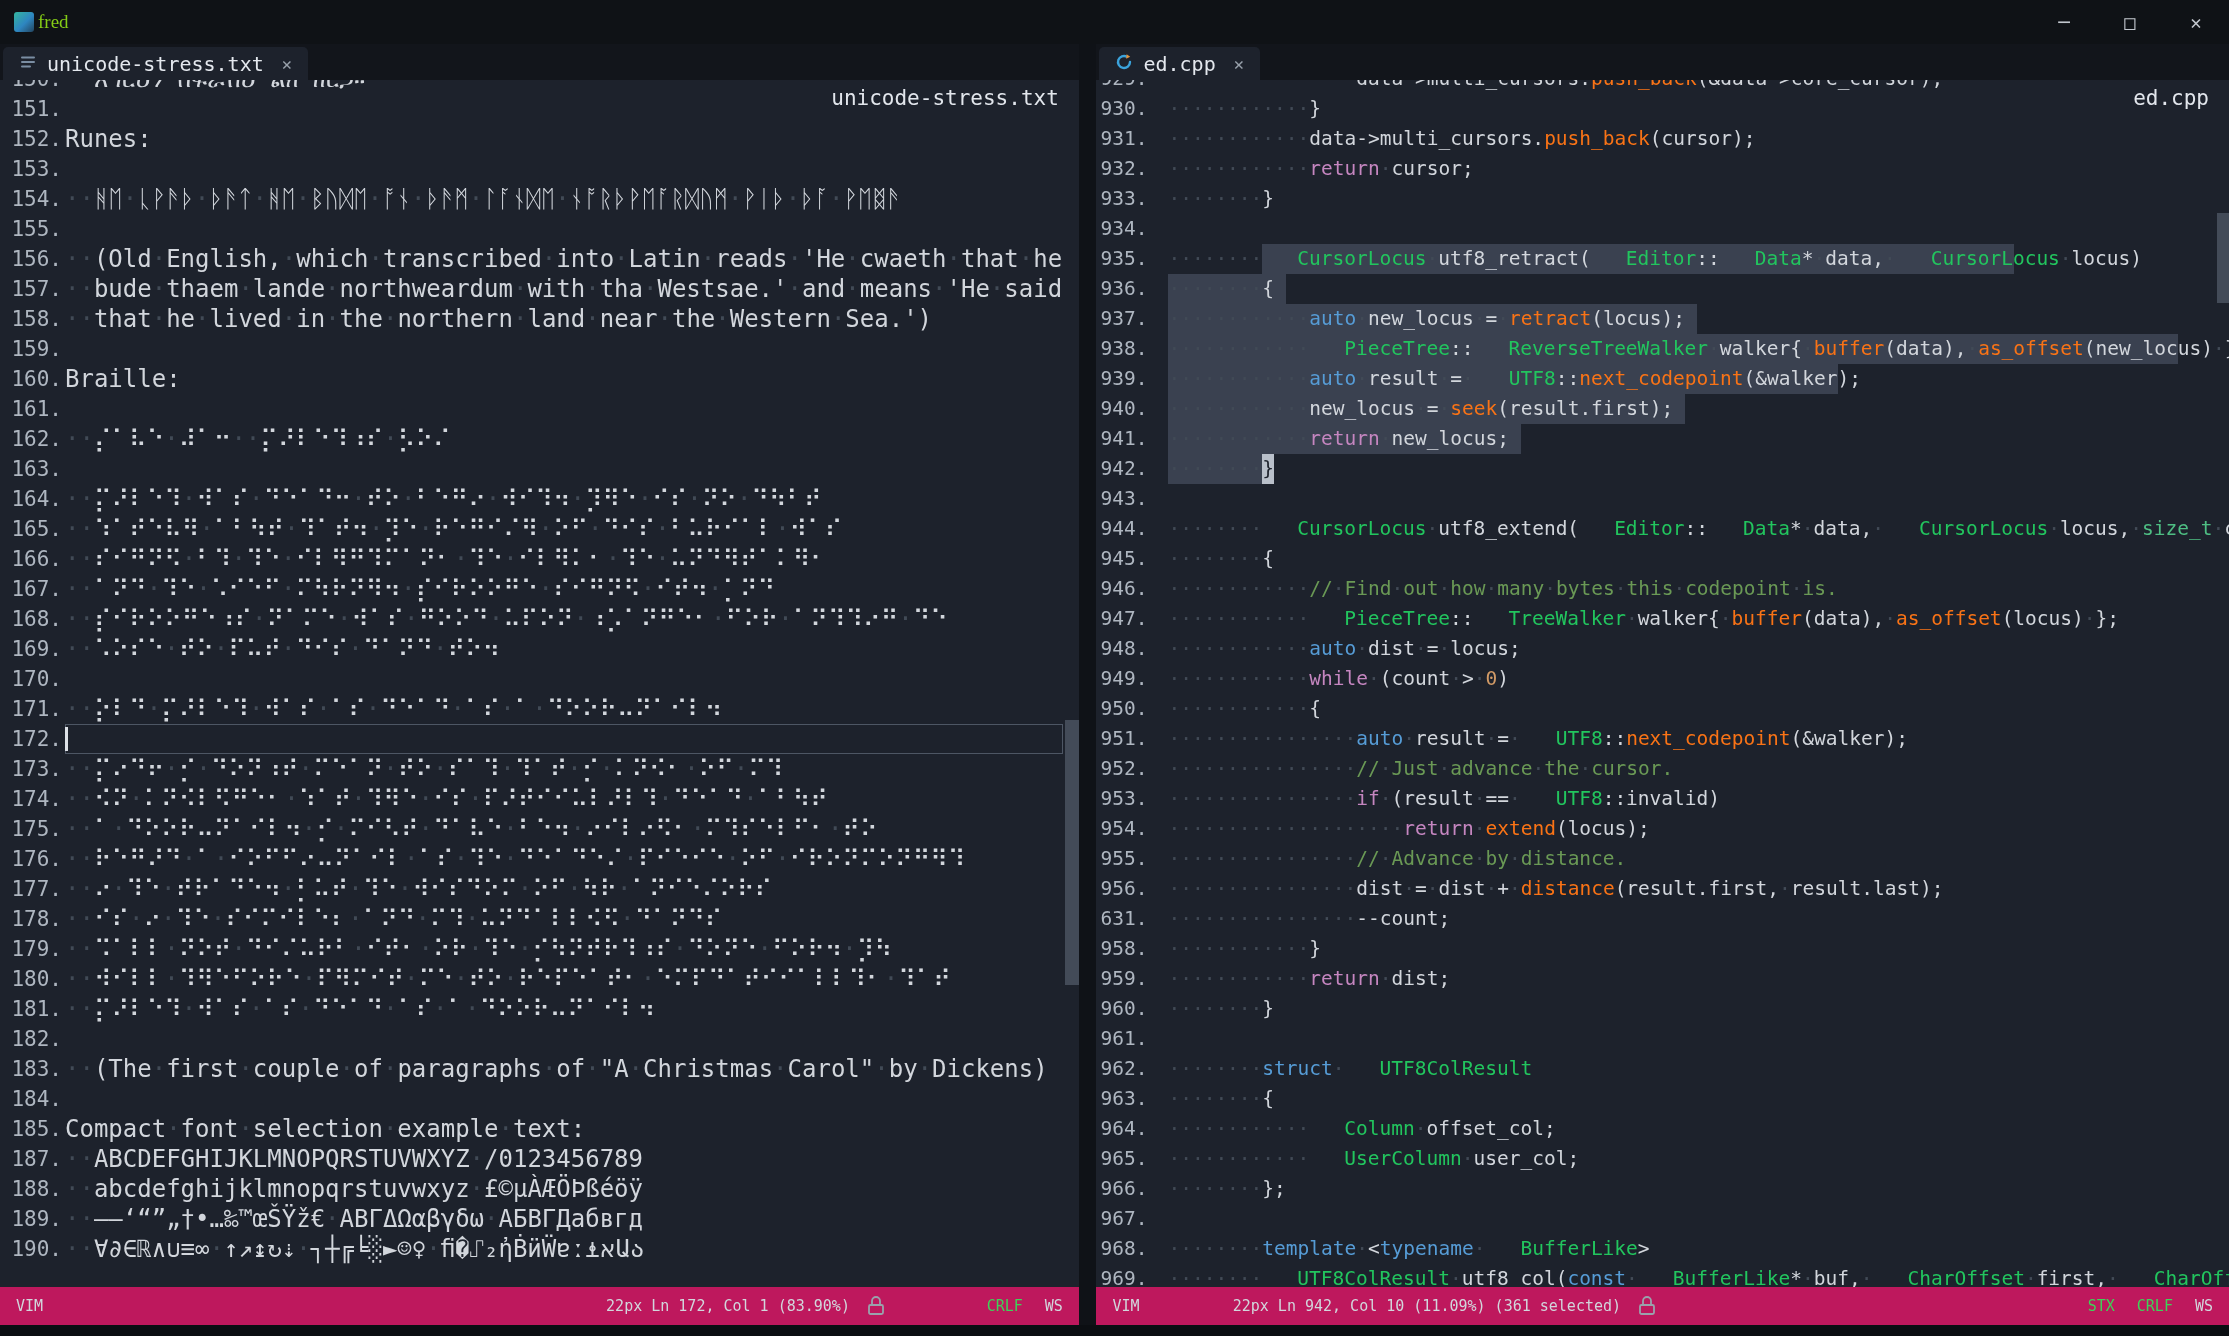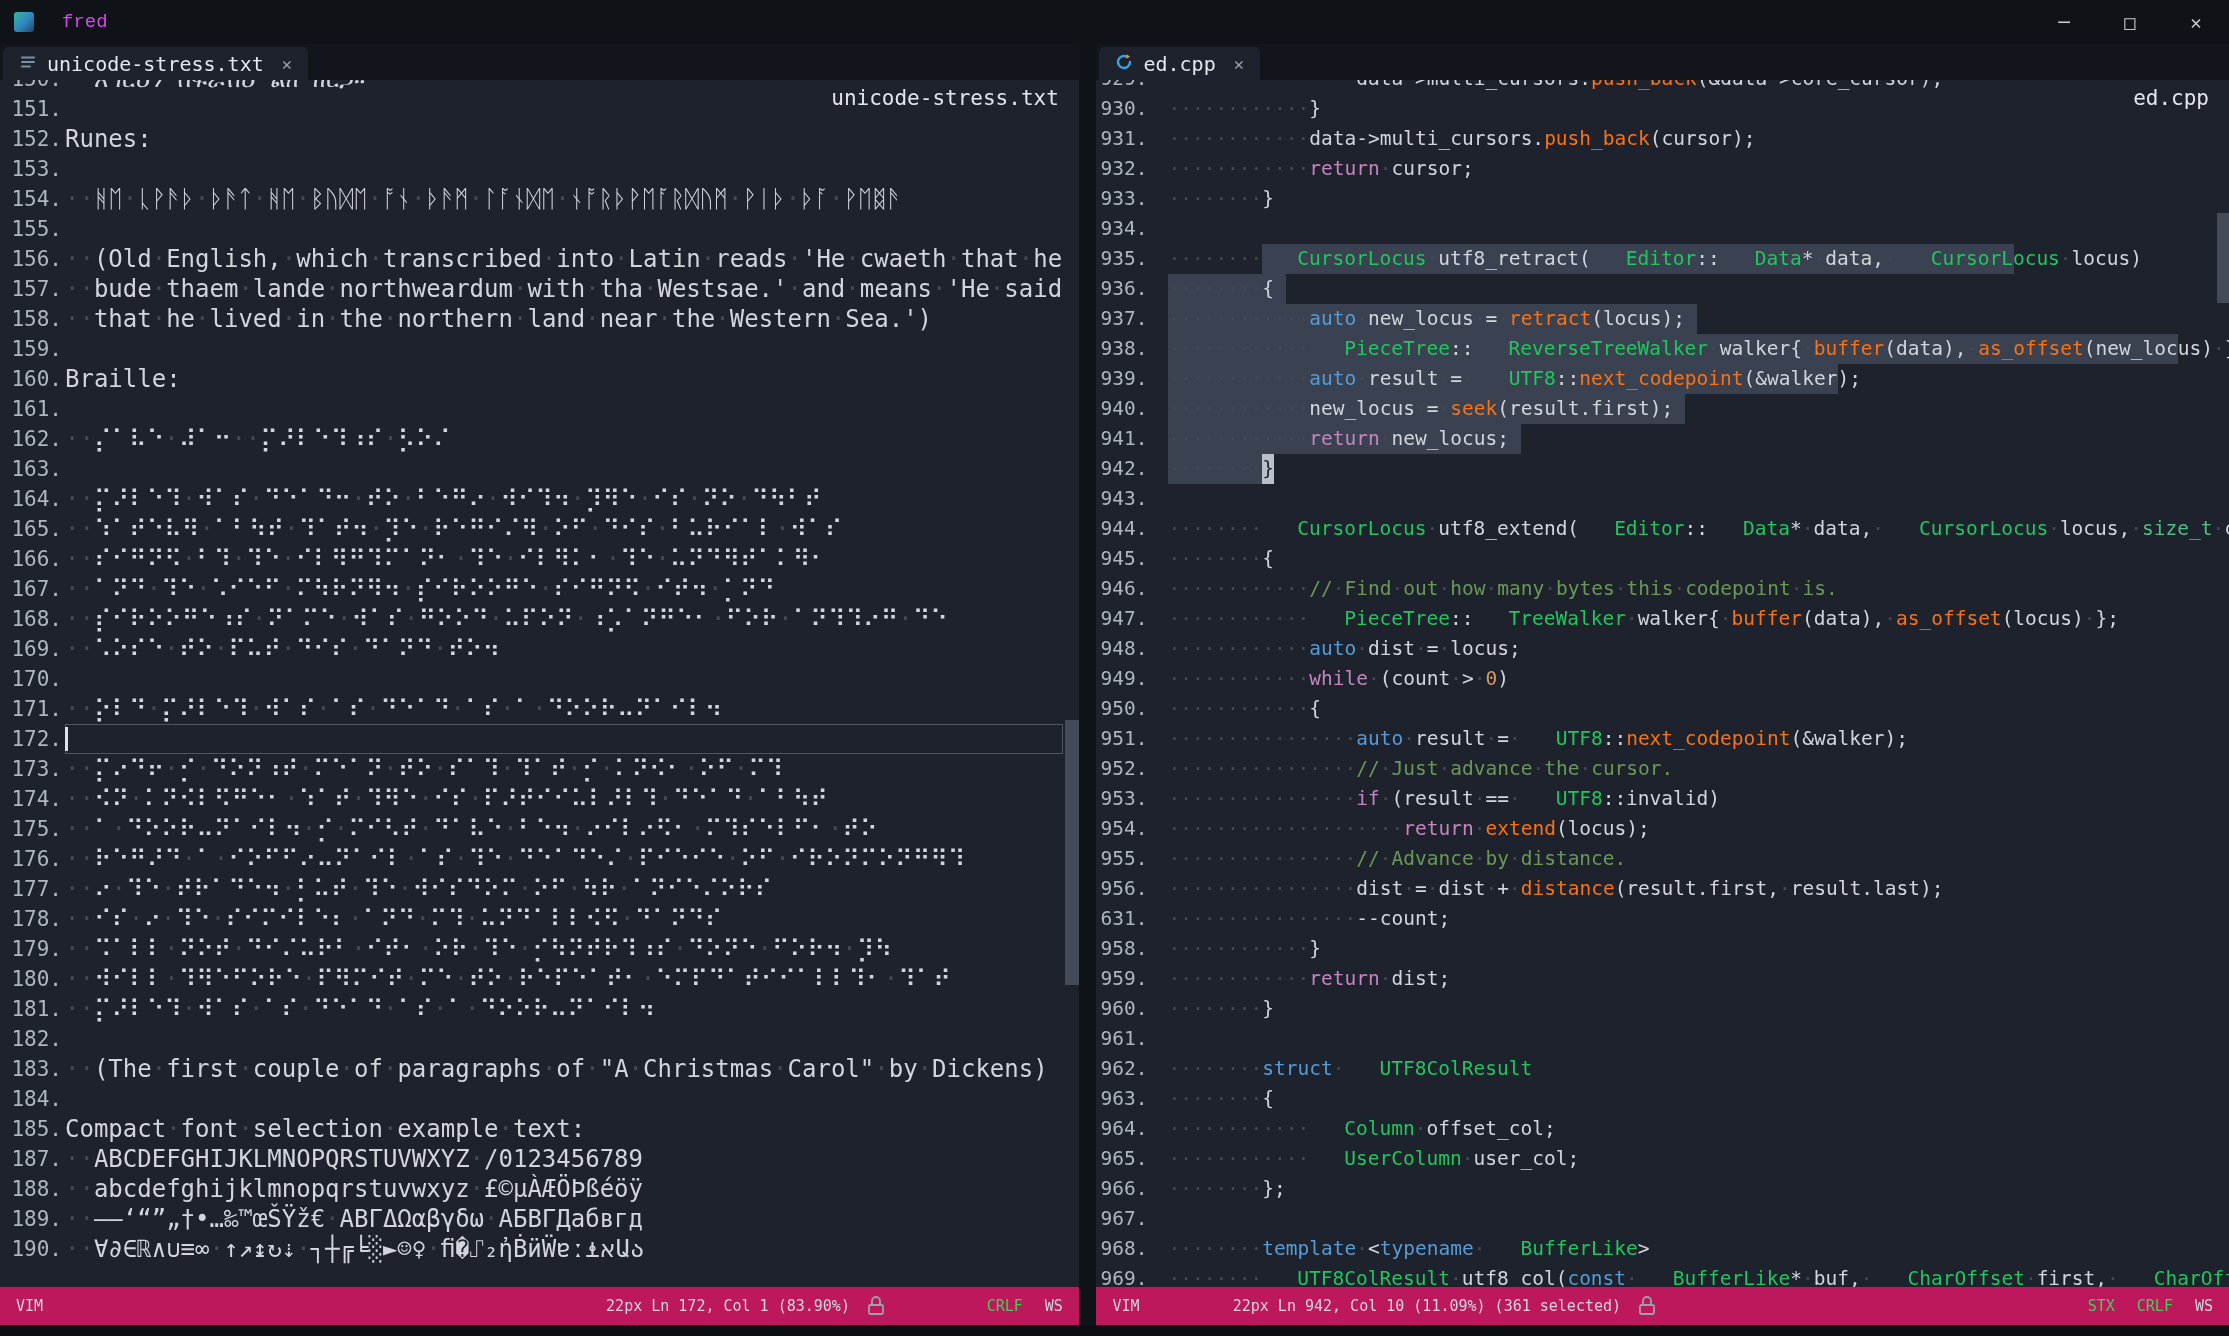--- a/index.html
+++ b/index.html
@@ -6,22 +6,22 @@
   html,body { background:#07090c; }
   .window {
     width:2229px; height:1336px; position:relative; overflow:hidden;
     background:#12151b; color:#d2d6dc;
     font-family:"DejaVu Sans Mono","DejaVu Sans",monospace;
   }
   
   .titlebar { height:44px; background:#0f1216; display:flex; align-items:center; }
   .app-icon { width:20px; height:20px; margin-left:14px; border-radius:3px;
     background:linear-gradient(135deg,#35b6a0 0%,#2e86c1 55%,#23445e 100%); }
-  .window-title { margin-left:28px; font-size:19px; color:#d946ef;
-    font-family:Liberation Mono, monospace; }
+  .window-title { margin-left:4px; font-size:19px; color:#84cc16;
+    font-family:Liberation Serif, serif; }
   .win-controls { margin-left:auto; display:flex; }
   .win-btn { width:66px; height:44px; display:flex; align-items:center; justify-content:center;
     font-size:19px; color:#c2c7ce; }
   
   .main { display:flex; height:1281px; }
   .pane { display:flex; flex-direction:column; }
   .pane.left  { width:1104px; }
   .divider { width:18px; background:#0f1217; }
   .pane.right { width:1159px; }
   

